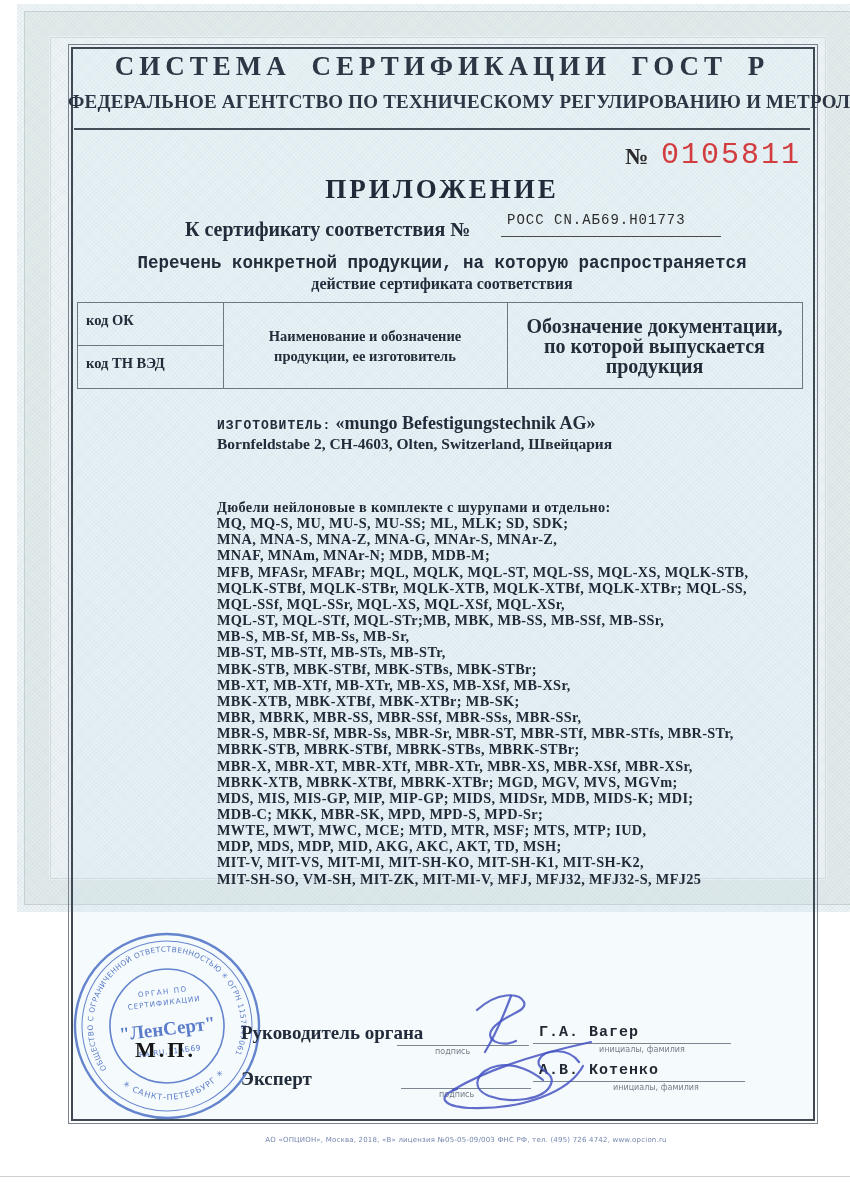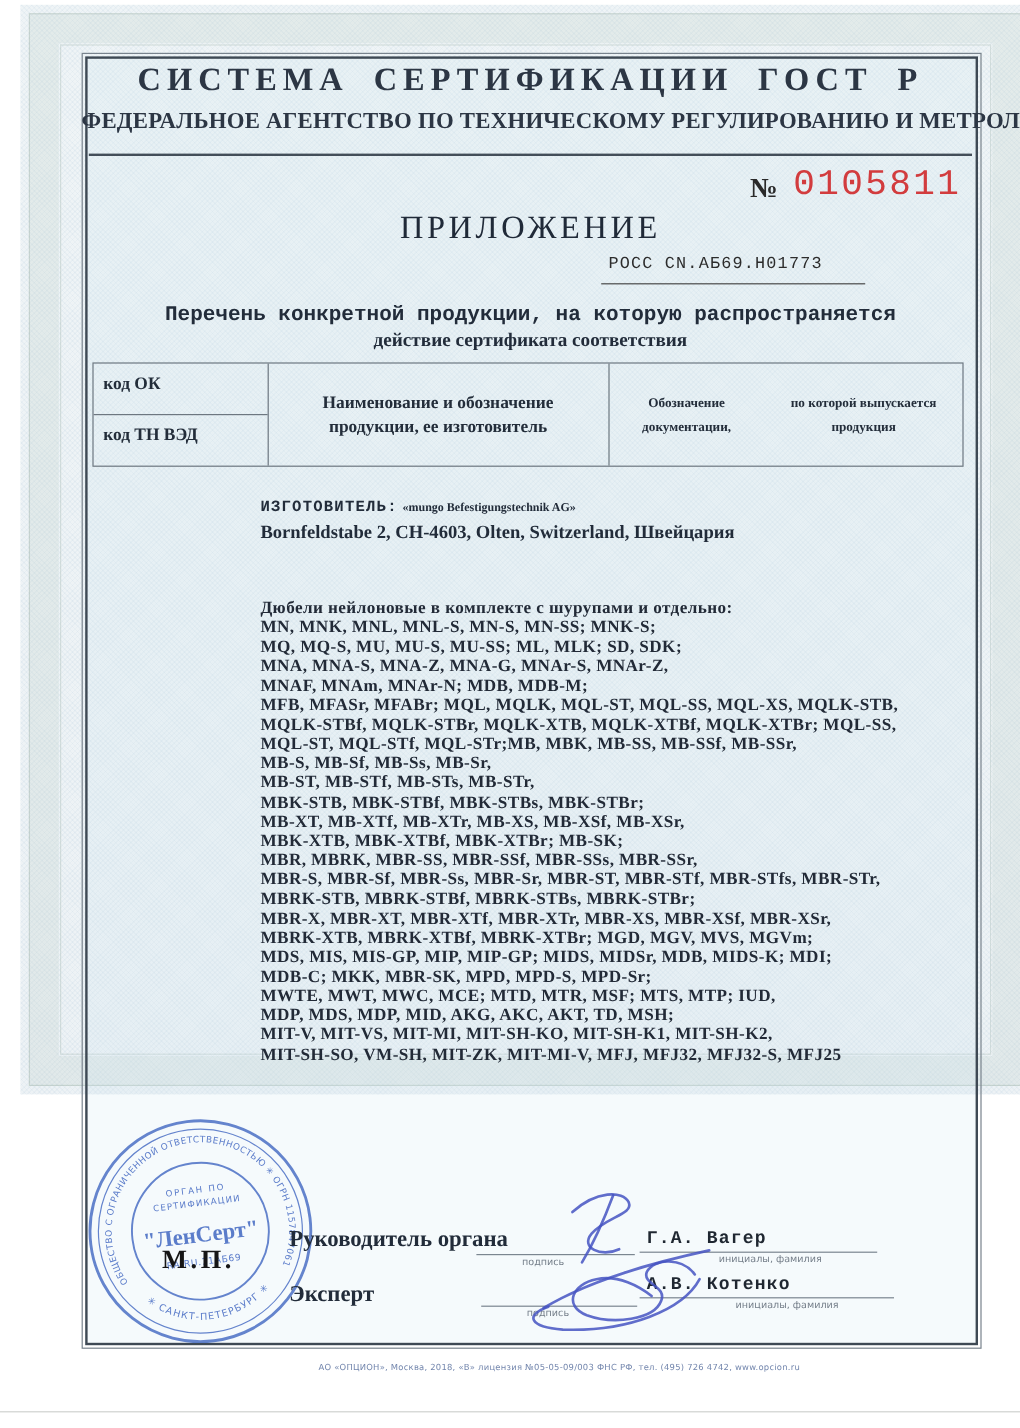--- a/index.html
+++ b/index.html
@@ -24,45 +24,45 @@
 
   .t-sys{left:51px;top:47px;width:748px;text-align:center;font-weight:bold;font-size:27px;
      letter-spacing:5px;word-spacing:9px;color:#2c3644;white-space:nowrap;}
   .t-agency{left:51px;top:87px;width:748px;text-align:center;font-weight:bold;font-size:19px;
      letter-spacing:0.2px;color:#2c3644;white-space:nowrap;}
 
   .num-sign{left:608px;top:140px;font-size:23px;font-weight:bold;color:#2a2a2a;}
   .num-red{left:644px;top:134px;font-family:"Liberation Mono", monospace;font-size:30px;
      letter-spacing:2px;color:#d23c3e;}
 
-  .t-appendix{left:51px;top:170px;width:748px;text-align:center;font-weight:normal;font-size:27px;
+  .t-appendix{left:51px;top:170px;width:748px;text-align:center;font-weight:bold;font-size:27px;
      letter-spacing:3px;color:#202a38;}
 
   .certline-label{left:168px;top:214px;font-weight:bold;font-size:20px;color:#222c3a;}
   .certline-number{left:490px;top:208px;font-family:"Liberation Mono", monospace;font-size:14px;
      letter-spacing:1px;color:#2c2c2c;}
   .certline-rule{left:484px;top:232px;width:220px;height:1px;background:#4a4a4a;}
 
   .scope1{left:51px;top:249px;width:748px;text-align:center;font-weight:bold;font-size:17.5px;color:#222c3a;font-family:Liberation Mono, monospace;}
   .scope2{left:51px;top:271px;width:748px;text-align:center;font-weight:bold;font-size:16px;color:#222c3a;}
 
   .ptable{left:60px;top:298px;width:724px;height:85px;border:1px solid #6d7780;}
   .ptable .v1{position:absolute;left:145px;top:0;width:1px;height:85px;background:#6d7780;}
   .ptable .v2{position:absolute;left:429px;top:0;width:1px;height:85px;background:#6d7780;}
   .ptable .hsplit{position:absolute;left:0;top:42px;width:145px;height:1px;background:#6d7780;}
   .cell-ok{position:absolute;left:8px;top:9px;font-weight:bold;font-size:14.5px;color:#232d3a;}
   .cell-tnved{position:absolute;left:8px;top:52px;font-weight:bold;font-size:14.5px;color:#232d3a;}
   .cell-mid{position:absolute;left:145px;top:0;width:284px;height:85px;display:flex;flex-direction:column;
      align-items:center;justify-content:center;font-weight:bold;font-size:14.5px;line-height:20px;color:#232d3a;text-align:center;}
-  .cell-right{position:absolute;left:429px;top:0;width:295px;height:85px;display:flex;flex-direction:row;
-     align-items:center;justify-content:center;font-weight:bold;font-size:11px;line-height:20px;color:#232d3a;text-align:center;}
+  .cell-right{position:absolute;left:429px;top:0;width:295px;height:85px;display:flex;flex-direction:column;
+     align-items:center;justify-content:center;font-weight:bold;font-size:20px;line-height:20px;color:#232d3a;text-align:center;}
 
   .mfr1{left:200px;top:409px;white-space:nowrap;}
   .mfr-label{font-family:"Liberation Mono", monospace;font-weight:bold;font-size:13px;letter-spacing:1px;color:#222c3a;}
-  .mfr-name{font-weight:bold;font-size:10px;color:#222c3a;}
+  .mfr-name{font-weight:bold;font-size:18px;color:#222c3a;}
   .mfr2{left:200px;top:431px;font-weight:bold;font-size:15.5px;color:#222c3a;white-space:nowrap;}
 
   .plist{left:200px;top:480px;width:600px;margin-top:15px;}
   .pl{font-weight:bold;font-size:14.3px;letter-spacing:0.35px;line-height:16.15px;
       color:#222a37;white-space:nowrap;}
 
   .stamp-wrap{left:54px;top:926px;width:192px;height:192px;transform:rotate(-7deg);opacity:0.92;}
   .mp{left:118px;top:1033px;font-weight:bold;font-size:22px;letter-spacing:3px;color:#161616;}
 
   .sig-label{font-weight:bold;font-size:19px;color:#222c3a;white-space:nowrap;}
@@ -103,20 +103,21 @@
   <div class="hdr-divider"></div>
 
   <div class="abs t-sys">СИСТЕМА СЕРТИФИКАЦИИ ГОСТ Р</div>
   <div class="abs t-agency">ФЕДЕРАЛЬНОЕ АГЕНТСТВО ПО ТЕХНИЧЕСКОМУ РЕГУЛИРОВАНИЮ И МЕТРОЛОГИИ</div>
 
   <div class="abs num-sign">№</div>
   <div class="abs num-red">0105811</div>
 
   <div class="abs t-appendix">ПРИЛОЖЕНИЕ</div>
 
+  <div class="abs certline-label">К сертификату соответствия №</div>
   <div class="abs certline-number">РОСС CN.АБ69.Н01773</div>
   <div class="abs certline-rule"></div>
 
   <div class="abs scope1">Перечень конкретной продукции,  на которую распространяется</div>
   <div class="abs scope2">действие сертификата соответствия</div>
 
   <div class="abs ptable">
     <div class="v1"></div>
     <div class="v2"></div>
     <div class="hsplit"></div>
@@ -133,26 +134,26 @@
   </div>
 
   <div class="abs mfr1">
     <span class="mfr-label">ИЗГОТОВИТЕЛЬ:</span>
     <span class="mfr-name">«mungo Befestigungstechnik AG»</span>
   </div>
   <div class="abs mfr2">Bornfeldstabe 2, CH-4603, Olten, Switzerland, Швейцария</div>
 
   <div class="abs plist">
     <div class="pl">Дюбели нейлоновые в комплекте с шурупами и отдельно:</div>
-    <div class="pl">MN, MNK, MNL, MNL-S, MN-S, MN-SS; MNK-S;</div>
     <div class="pl">MQ, MQ-S, MU, MU-S, MU-SS; ML, MLK; SD, SDK;</div>
     <div class="pl">MNA, MNA-S, MNA-Z, MNA-G, MNAr-S, MNAr-Z,</div>
     <div class="pl">MNAF, MNAm, MNAr-N; MDB, MDB-M;</div>
     <div class="pl">MFB, MFASr, MFABr; MQL, MQLK, MQL-ST, MQL-SS, MQL-XS, MQLK-STB,</div>
     <div class="pl">MQLK-STBf, MQLK-STBr, MQLK-XTB, MQLK-XTBf, MQLK-XTBr; MQL-SS,</div>
+    <div class="pl">MQL-SSf, MQL-SSr, MQL-XS, MQL-XSf, MQL-XSr,</div>
     <div class="pl">MQL-ST, MQL-STf, MQL-STr;MB, MBK, MB-SS, MB-SSf, MB-SSr,</div>
     <div class="pl">MB-S, MB-Sf, MB-Ss, MB-Sr,</div>
     <div class="pl">MB-ST, MB-STf, MB-STs,  MB-STr,</div>
     <div class="pl">MBK-STB, MBK-STBf, MBK-STBs, MBK-STBr;</div>
     <div class="pl">MB-XT, MB-XTf, MB-XTr, MB-XS, MB-XSf, MB-XSr,</div>
     <div class="pl">MBK-XTB, MBK-XTBf, MBK-XTBr; MB-SK;</div>
     <div class="pl">MBR, MBRK, MBR-SS, MBR-SSf, MBR-SSs, MBR-SSr,</div>
     <div class="pl">MBR-S, MBR-Sf, MBR-Ss, MBR-Sr, MBR-ST, MBR-STf, MBR-STfs, MBR-STr,</div>
     <div class="pl">MBRK-STB, MBRK-STBf, MBRK-STBs, MBRK-STBr;</div>
     <div class="pl">MBR-X, MBR-XT, MBR-XTf, MBR-XTr, MBR-XS,  MBR-XSf, MBR-XSr,</div>

